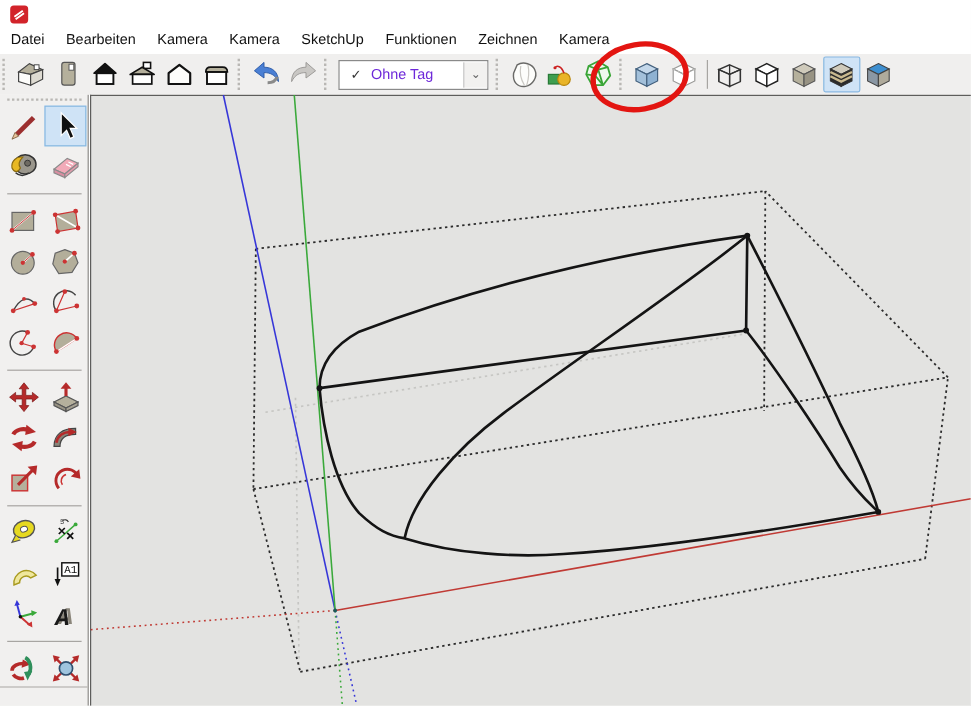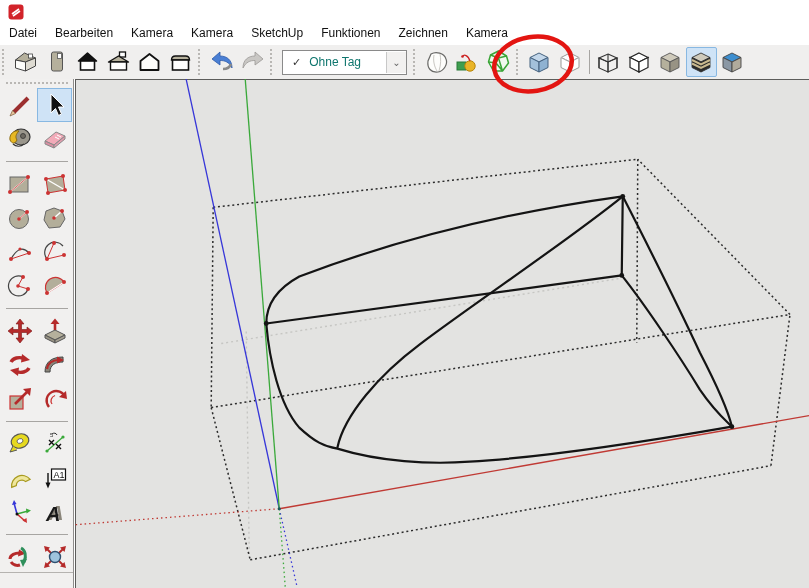--- a/index.html
+++ b/index.html
@@ -15,26 +15,26 @@
   .menu-item{font-size:12px;color:#111;padding:2px 9px;cursor:default;}
   
   #toolbar{left:0;top:45px;width:809px;height:34px;background:#f0efee;display:flex;align-items:center;}
   .grip{width:4px;height:26px;margin:0 2px;border-left:2px dotted #b9b7b4;}
   .tbtn{width:29px;height:28px;display:flex;align-items:center;justify-content:center;border:1px solid transparent;border-radius:2px;}
   .tbtn.active{background:#cfe3f6;border:1px solid #88b8e2;}
   .vsep{width:1px;height:24px;background:#a7a5a2;margin:0 3px;}
   
   #tagbox{width:123px;height:23px;background:#fff;border:1px solid #8a8a8a;display:flex;align-items:center;margin:0 4px;}
   #tagbox .chk{font-size:11px;color:#333;margin:0 8px 0 9px;}
-  #tagbox .val{font-size:12px;color:#0f766e;flex:1;}
+  #tagbox .val{font-size:12px;color:#6d28d9;flex:1;}
   #tagbox .dd{width:19px;height:21px;background:#f2f1f0;border-left:1px solid #c8c8c8;display:flex;align-items:center;justify-content:center;color:#666;font-size:10px;}
   
   #palette{left:0;top:79px;width:74px;height:509px;background:#f1f0ef;border-right:1px solid #8f8d8b;box-sizing:border-box;}
   #pgrip{left:6px;top:82px;width:62px;height:3px;border-top:2px dotted #b9b7b4;}
-  #tools{left:2px;top:88px;width:71px;display:flex;flex-wrap:wrap;}
+  #tools{left:2px;top:88px;width:71px;display:flex;flex-wrap:wrap;font-family:Liberation Mono, monospace;}
   .tcell{width:35px;height:34px;display:flex;align-items:center;justify-content:center;border:1px solid transparent;box-sizing:border-box;}
   .tcell.active{background:#cfe3f6;border:1px solid #88b8e2;}
   .sep-h{width:62px;height:1px;background:#a7a5a2;margin:5px 4px 5px 4px;}
   #palette-bottom{left:0;top:572px;width:73px;height:1px;background:#b5b3b0;}
   
   #canvas{left:75px;top:79px;width:734px;height:509px;background:#e3e3e1;border-top:1px solid #5d5d5b;border-left:1px solid #5d5d5b;box-sizing:border-box;}
   #draw{position:absolute;left:75px;top:79px;width:734px;height:509px;}
   #overlay{left:0;top:0;width:809px;height:588px;pointer-events:none;}
   svg{display:block;}
   .bb{stroke:#2b2b2b;stroke-width:1.5;stroke-dasharray:2 2.8;fill:none;}

